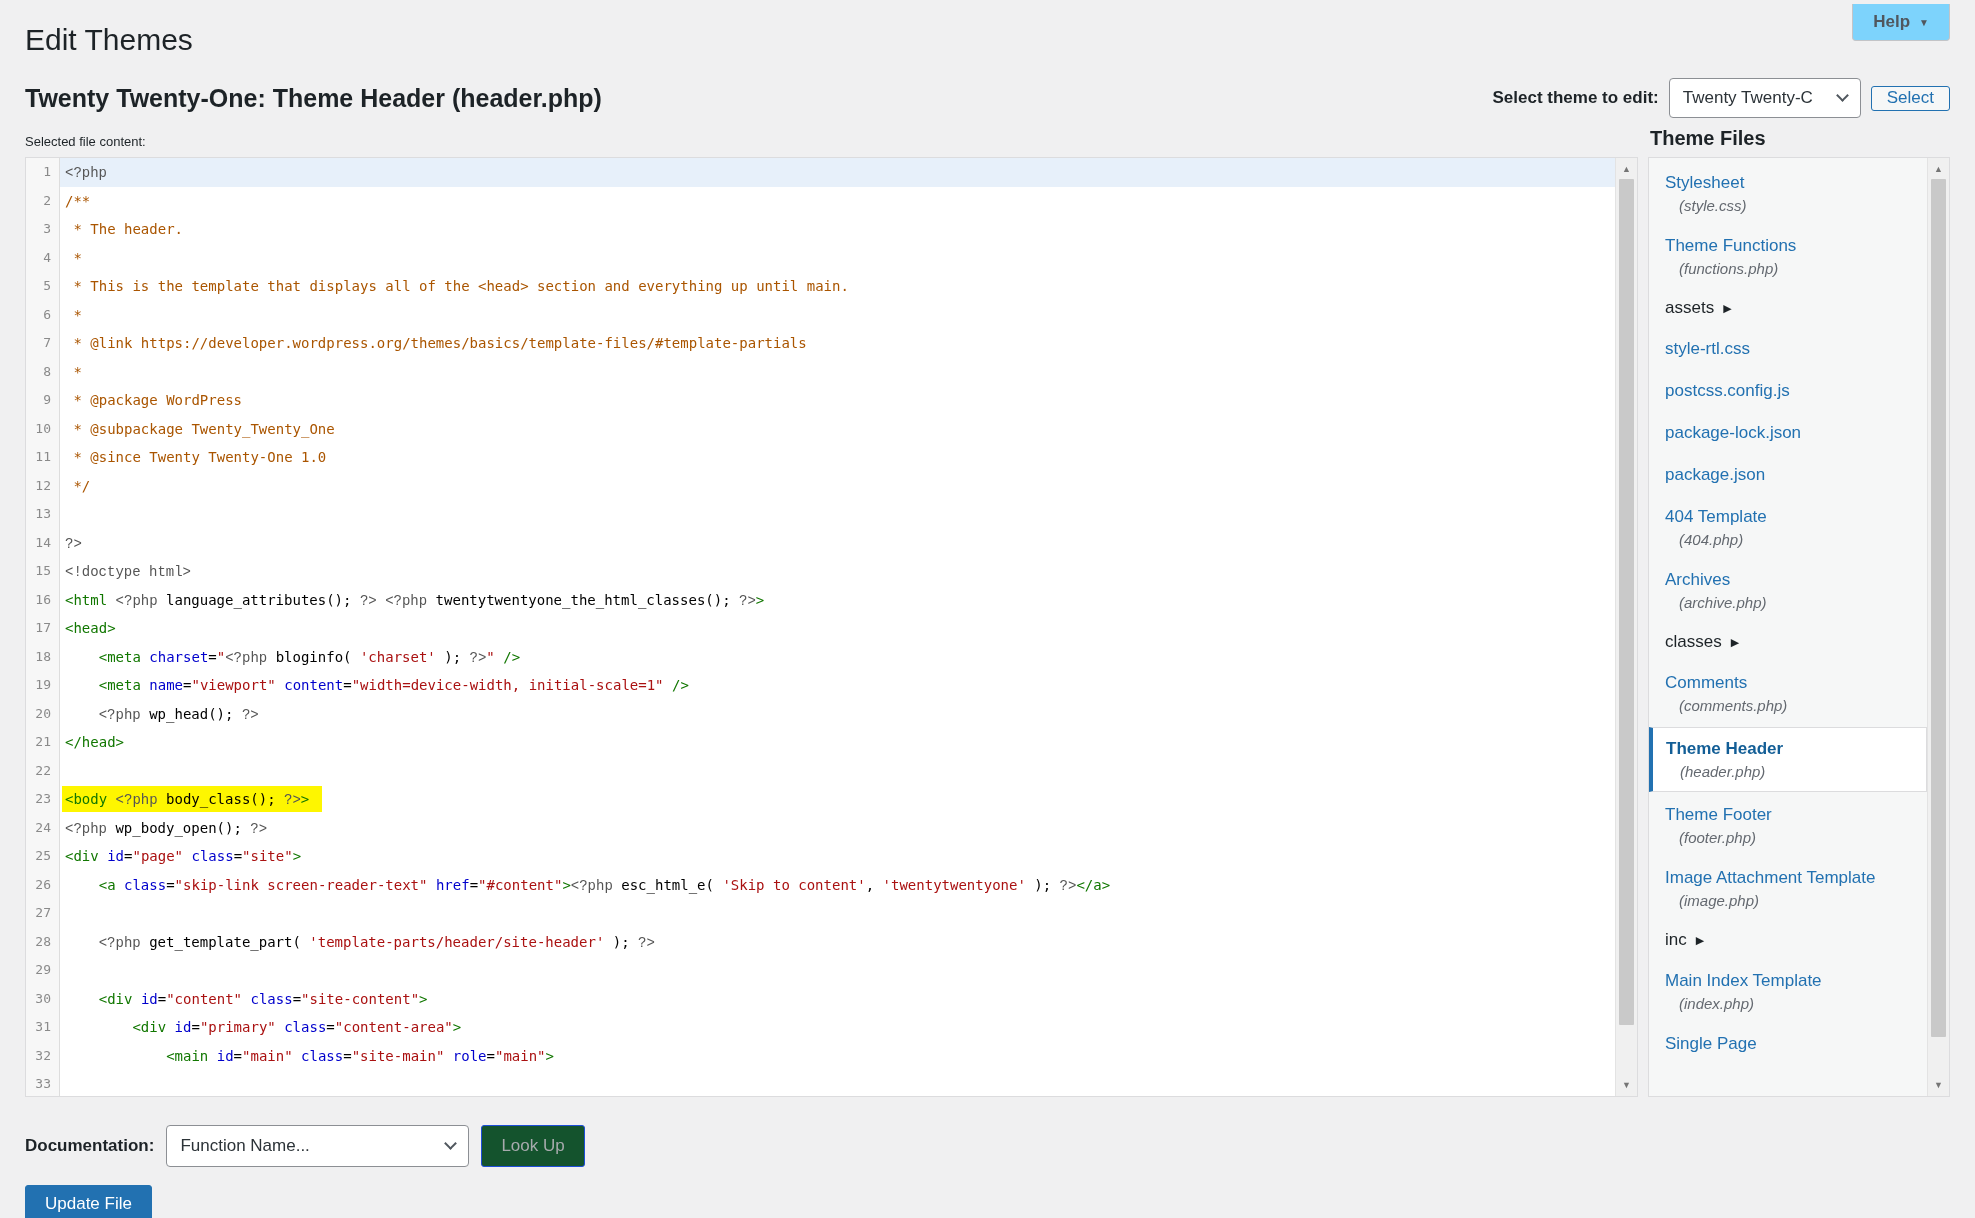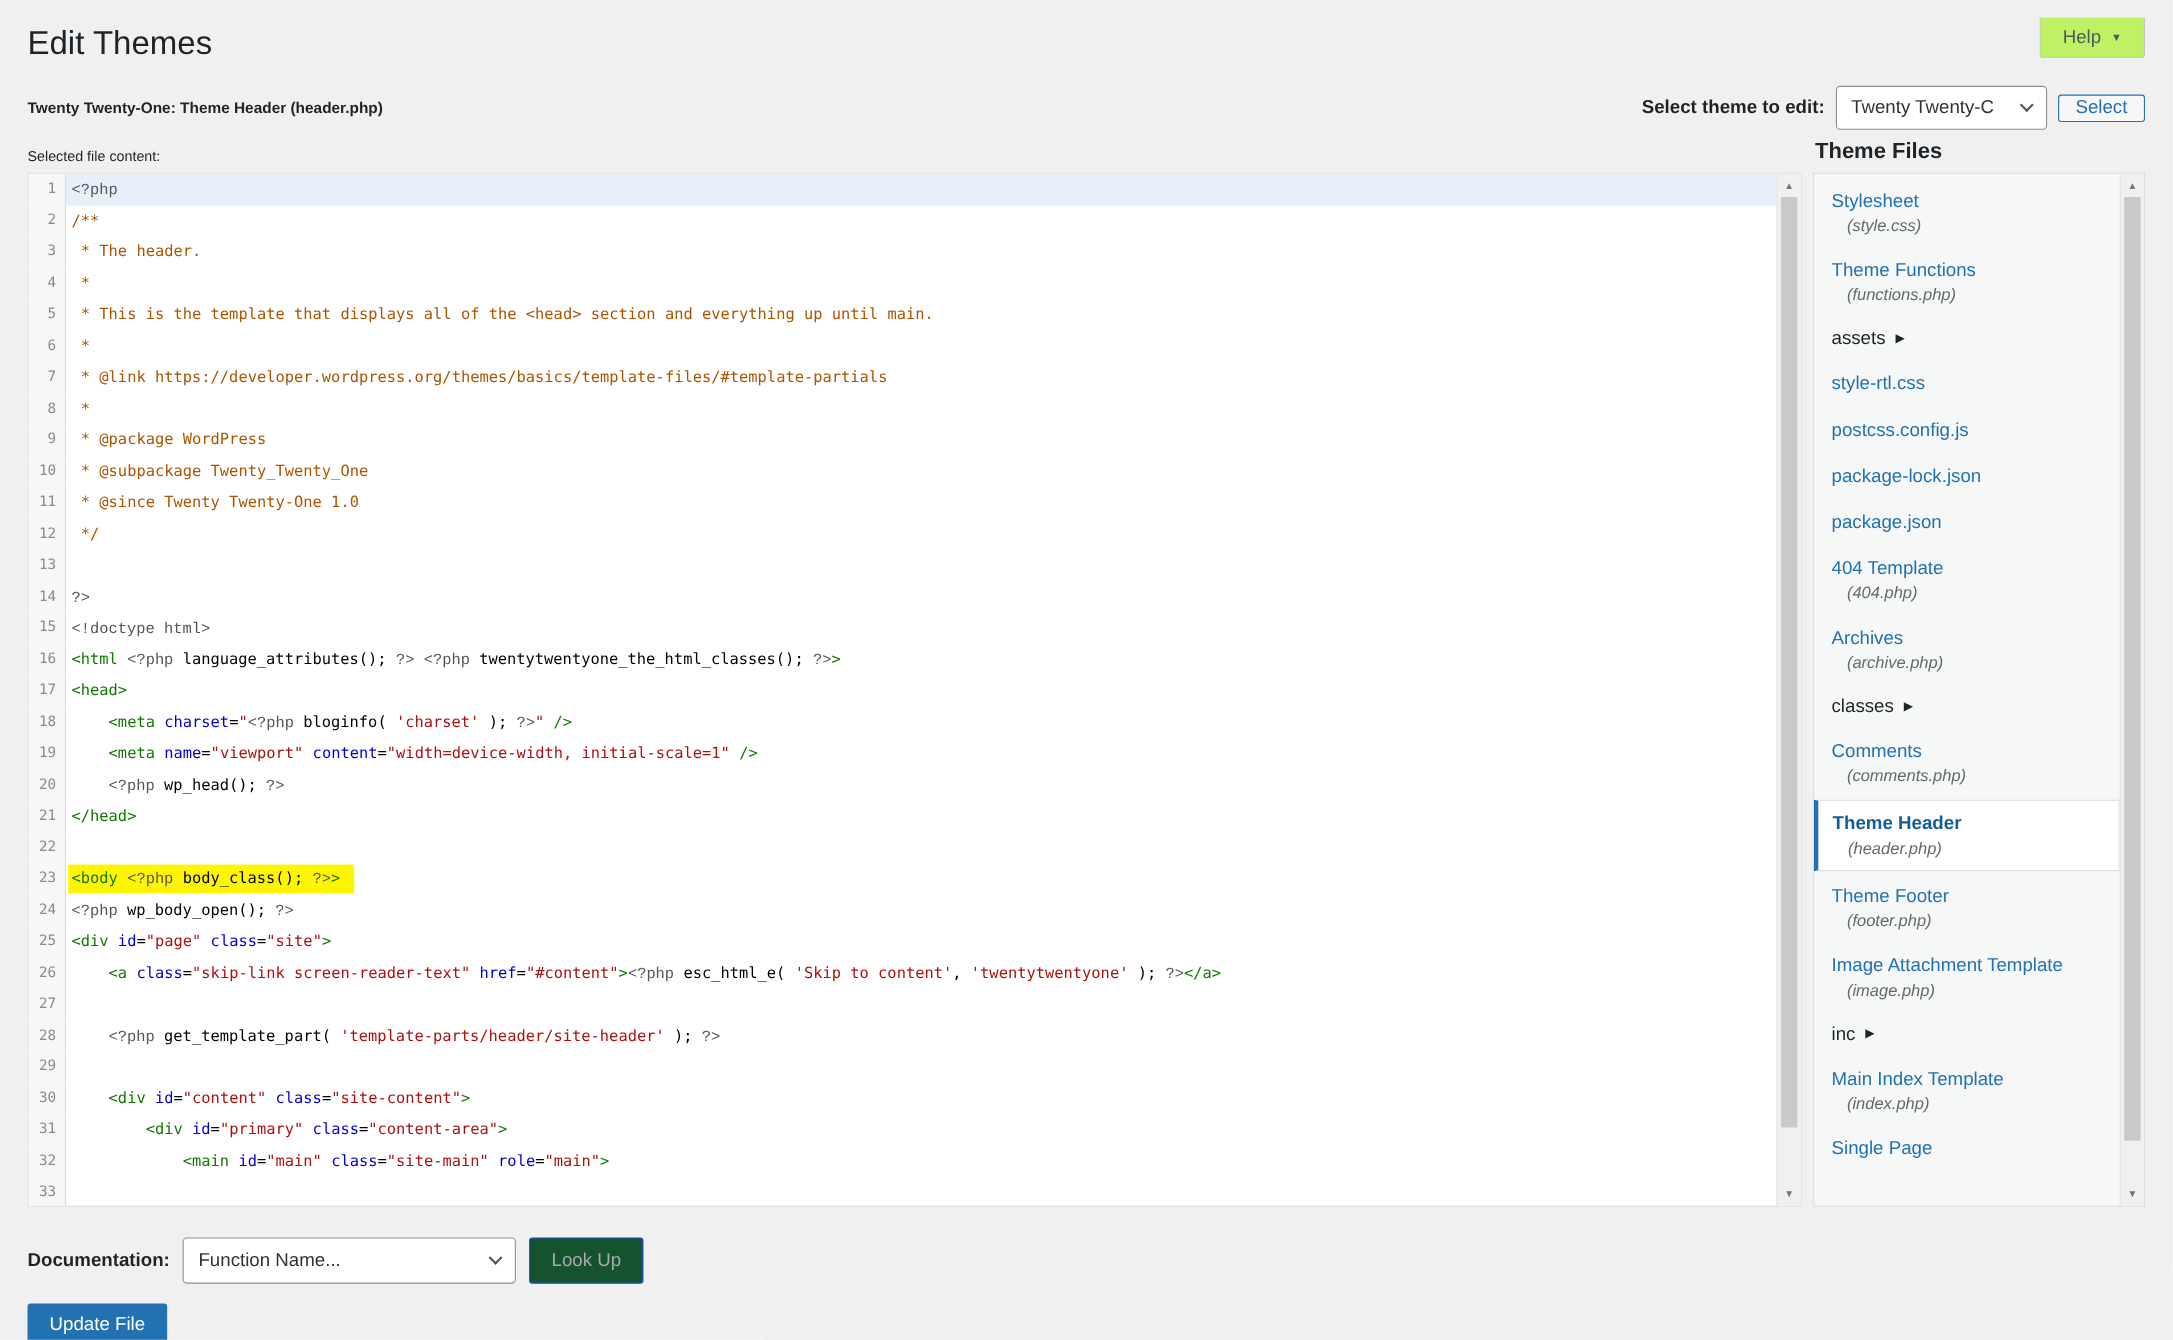--- a/index.html
+++ b/index.html
@@ -7,32 +7,33 @@
   html,body { margin:0; padding:0; }
   body {
     width:1975px; height:1218px; overflow:hidden; position:relative;
     background:#f0f0f1; color:#1d2327;
     font-family:"Liberation Sans", sans-serif;
   }
   .wrap { padding:8px 25px 0 25px; position:relative; }
 
   
   .help-btn {
-    position:absolute; top:16px; right:25px;
-    background:#bef264; border:1px solid #c3c4c7; border-top:none;
+    position:absolute; top:4px; right:25px;
+    background:#7dd3fc; border:1px solid #c3c4c7; border-top:none;
     border-radius:0 0 4px 4px; padding:8px 20px;
     font-size:17px; color:#50575e; display:flex; align-items:center; gap:9px;
     cursor:pointer;
+    font-weight:bold;
   }
   .caret-down { font-size:10px; color:#50575e; }
 
   h1.page-title { font-size:30px; font-weight:400; color:#1d2327; margin:14px 0 20px; line-height:36px; }
 
   .title-row { display:flex; align-items:center; justify-content:space-between; margin-bottom:2px; }
-  h2.file-title { font-size:14px; font-weight:700; margin:0; color:#1d2327; }
+  h2.file-title { font-size:25px; font-weight:700; margin:0; color:#1d2327; }
   .theme-select-group { display:flex; align-items:center; gap:10px; }
   .theme-select-label { font-size:17px; font-weight:700; color:#1d2327; }
   .select-box {
     display:flex; align-items:center; justify-content:space-between;
     width:192px; height:40px; background:#fff; border:1px solid #8c8f94;
     border-radius:4px; padding:16px 13px; font-size:17px; color:#2c3338; cursor:pointer;
   }
   .select-box .sel-val { white-space:nowrap; overflow:hidden; }
   .chev { width:9px; height:9px; border-right:2px solid #50575e; border-bottom:2px solid #50575e; transform:rotate(45deg); margin-top:-5px; flex:none; }
   .btn-secondary {

